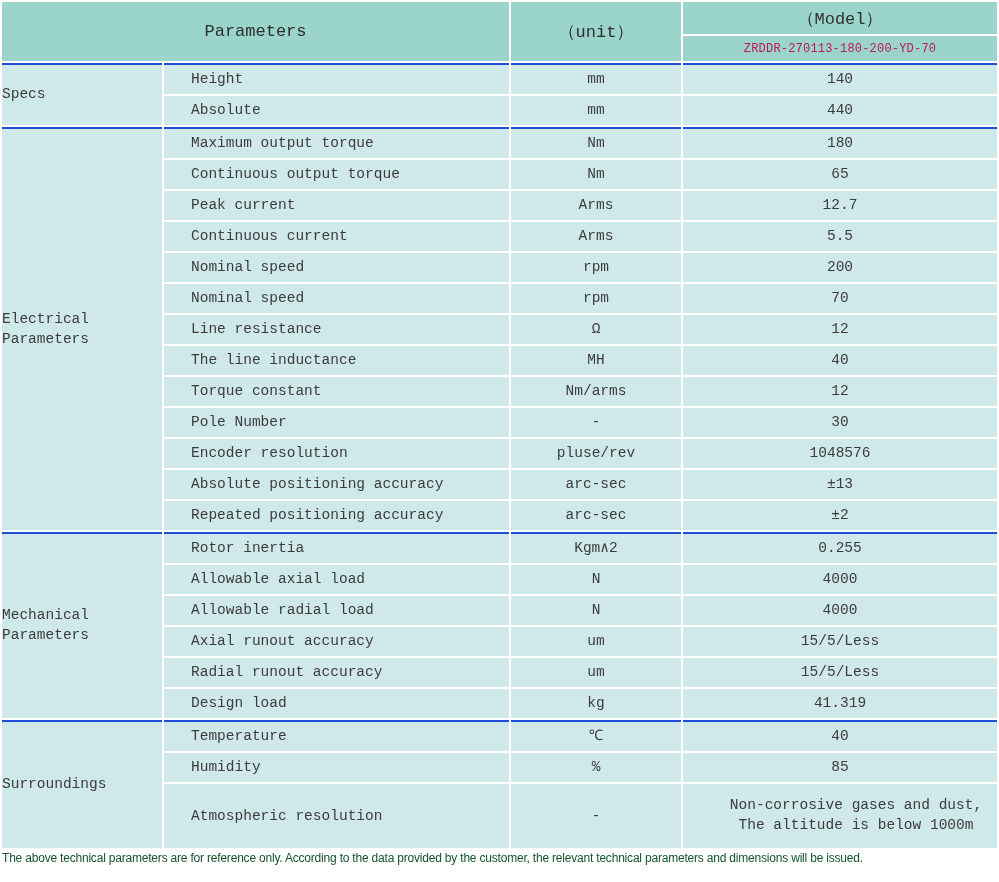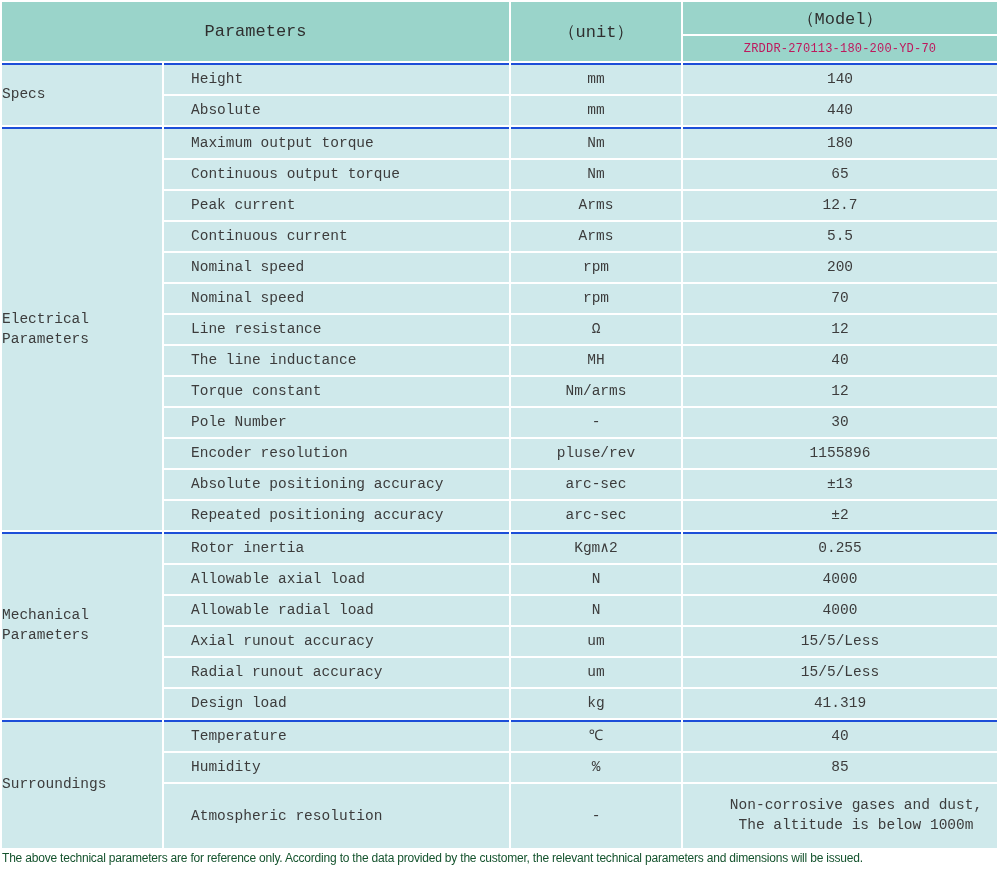--- a/index.html
+++ b/index.html
@@ -159,21 +159,21 @@
       <td class="value-cell">12</td>
     </tr>
     <tr>
       <td class="param-cell">Pole Number</td>
       <td class="unit-cell">-</td>
       <td class="value-cell">30</td>
     </tr>
     <tr>
       <td class="param-cell">Encoder resolution</td>
       <td class="unit-cell">pluse/rev</td>
-      <td class="value-cell">1155896</td>
+      <td class="value-cell">1048576</td>
     </tr>
     <tr>
       <td class="param-cell">Absolute positioning accuracy</td>
       <td class="unit-cell">arc-sec</td>
       <td class="value-cell">±13</td>
     </tr>
     <tr>
       <td class="param-cell">Repeated positioning accuracy</td>
       <td class="unit-cell">arc-sec</td>
       <td class="value-cell">±2</td>

